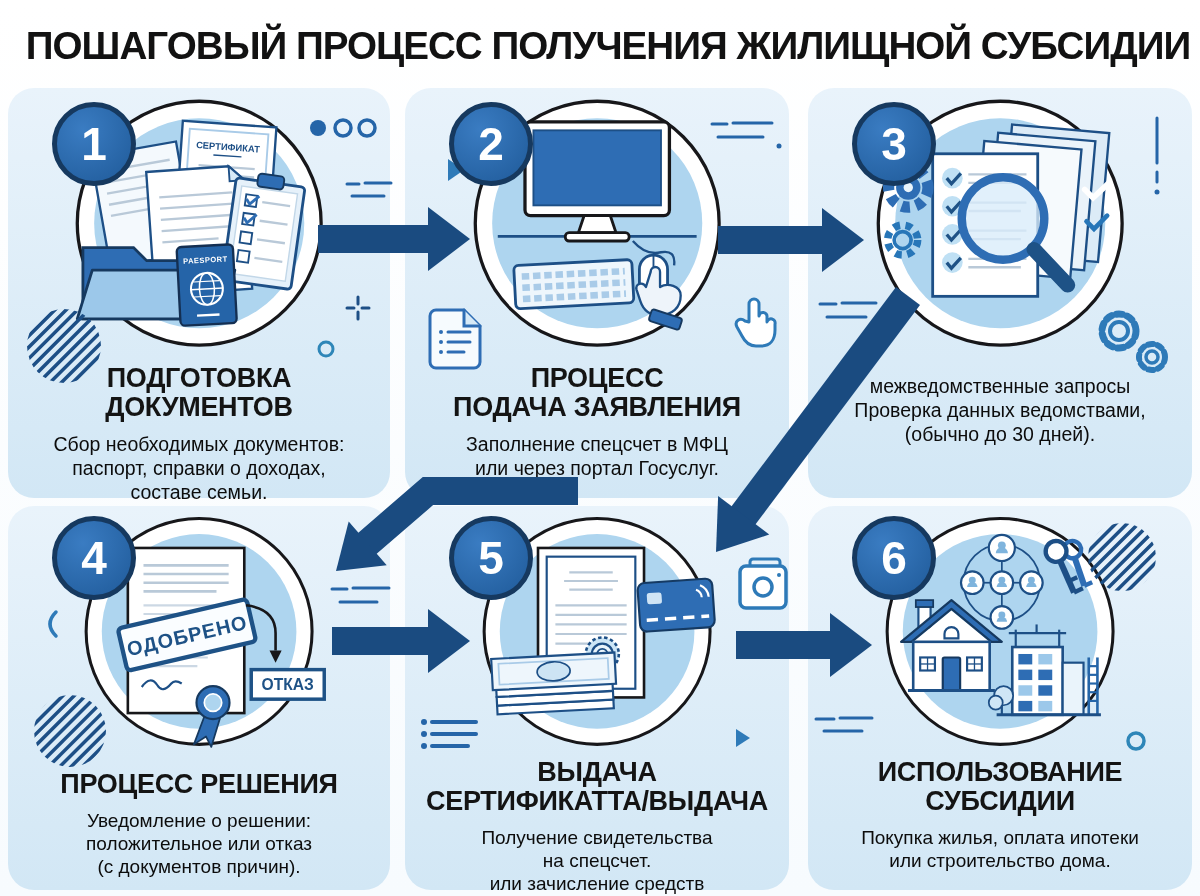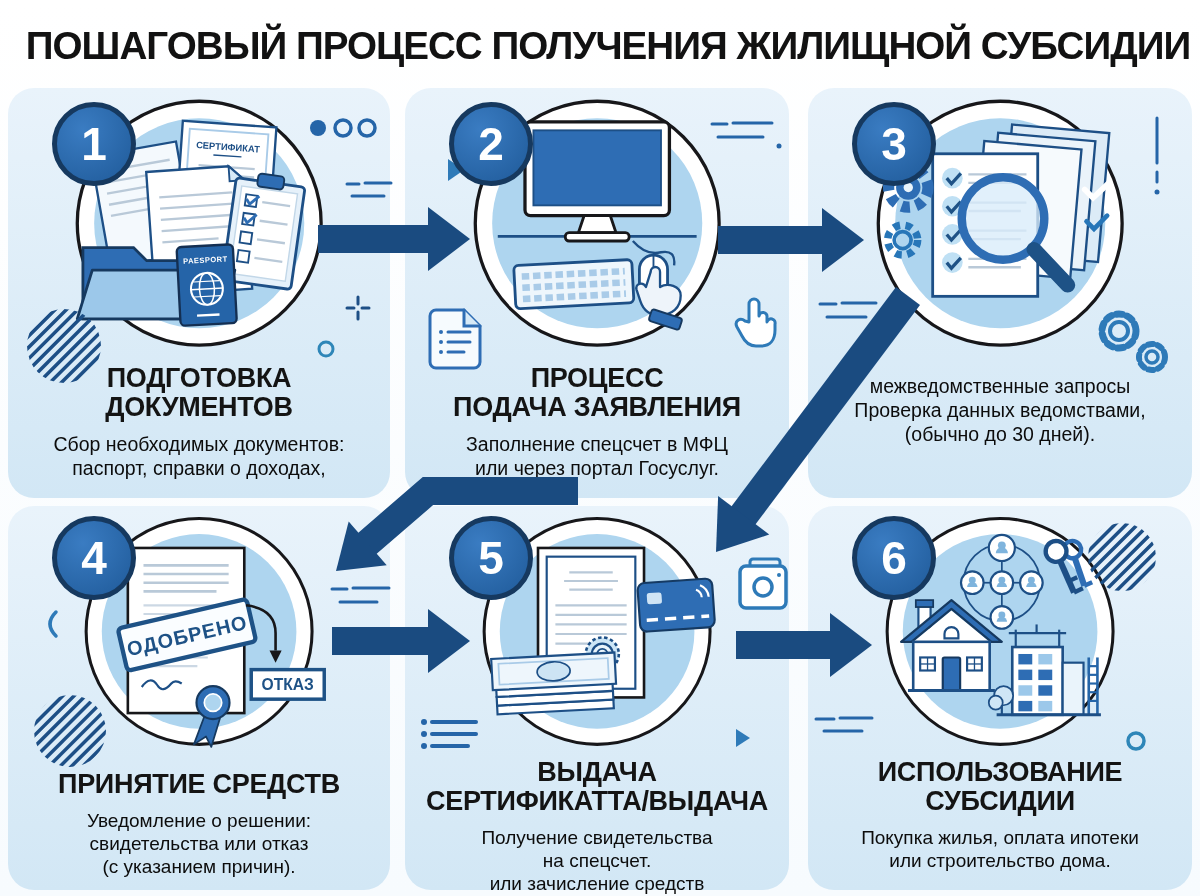--- a/index.html
+++ b/index.html
@@ -97,20 +97,21 @@
         <span>1</span>
       </div>
     <div class="txt">
       <div class="t-title">
           <span>ПОДГОТОВКА</span>
           <span>ДОКУМЕНТОВ</span>
         </div>
       <div class="t-desc">
           <span>Сбор необходимых документов:</span>
           <span>паспорт, справки о доходах,</span>
+          <span>составе семьи.</span>
         </div>
     </div>
   </div>
 
   <div class="tile" style="left:405px;top:88px;width:384px;height:410px;">
     <svg class="illus" viewBox="0 0 380 290">
       <circle cx="190" cy="142" r="130" fill="#ffffff" stroke="#17171a" stroke-width="3.5"></circle>
       <circle cx="190" cy="142" r="112" fill="#aed5ef"></circle>
       <line x1="84" y1="156" x2="296" y2="156" stroke="#1d4f86" stroke-width="3"></line>
       <g>
@@ -238,26 +239,26 @@
       <g>
         <rect x="250" y="186" width="84" height="34" fill="#ffffff" stroke="#1e5286" stroke-width="4"></rect>
         <text x="292" y="210" font-size="18" font-weight="bold" fill="#1e5286" text-anchor="middle">ОТКАЗ</text>
       </g>
     </svg>
     <div class="badge">
         <span>4</span>
       </div>
     <div class="txt txt-4">
       <div class="t-title">
-          <span>ПРИНЯТИЕ СРЕДСТВ</span>
+          <span>ПРОЦЕСС РЕШЕНИЯ</span>
         </div>
       <div class="t-desc">
           <span>Уведомление о решении:</span>
-          <span>свидетельства или отказ</span>
-          <span>(с указанием причин).</span>
+          <span>положительное или отказ</span>
+          <span>(с документов причин).</span>
         </div>
     </div>
   </div>
 
   <div class="tile row2" style="left:405px;top:506px;width:384px;height:384px;">
     <svg class="illus" viewBox="0 0 380 290">
       <circle cx="190" cy="142" r="130" fill="#ffffff" stroke="#17171a" stroke-width="3.5"></circle>
       <circle cx="190" cy="142" r="112" fill="#aed5ef"></circle>
       <g>
         <rect x="122" y="46" width="122" height="172" fill="#ffffff" stroke="#17171a" stroke-width="3"></rect>

